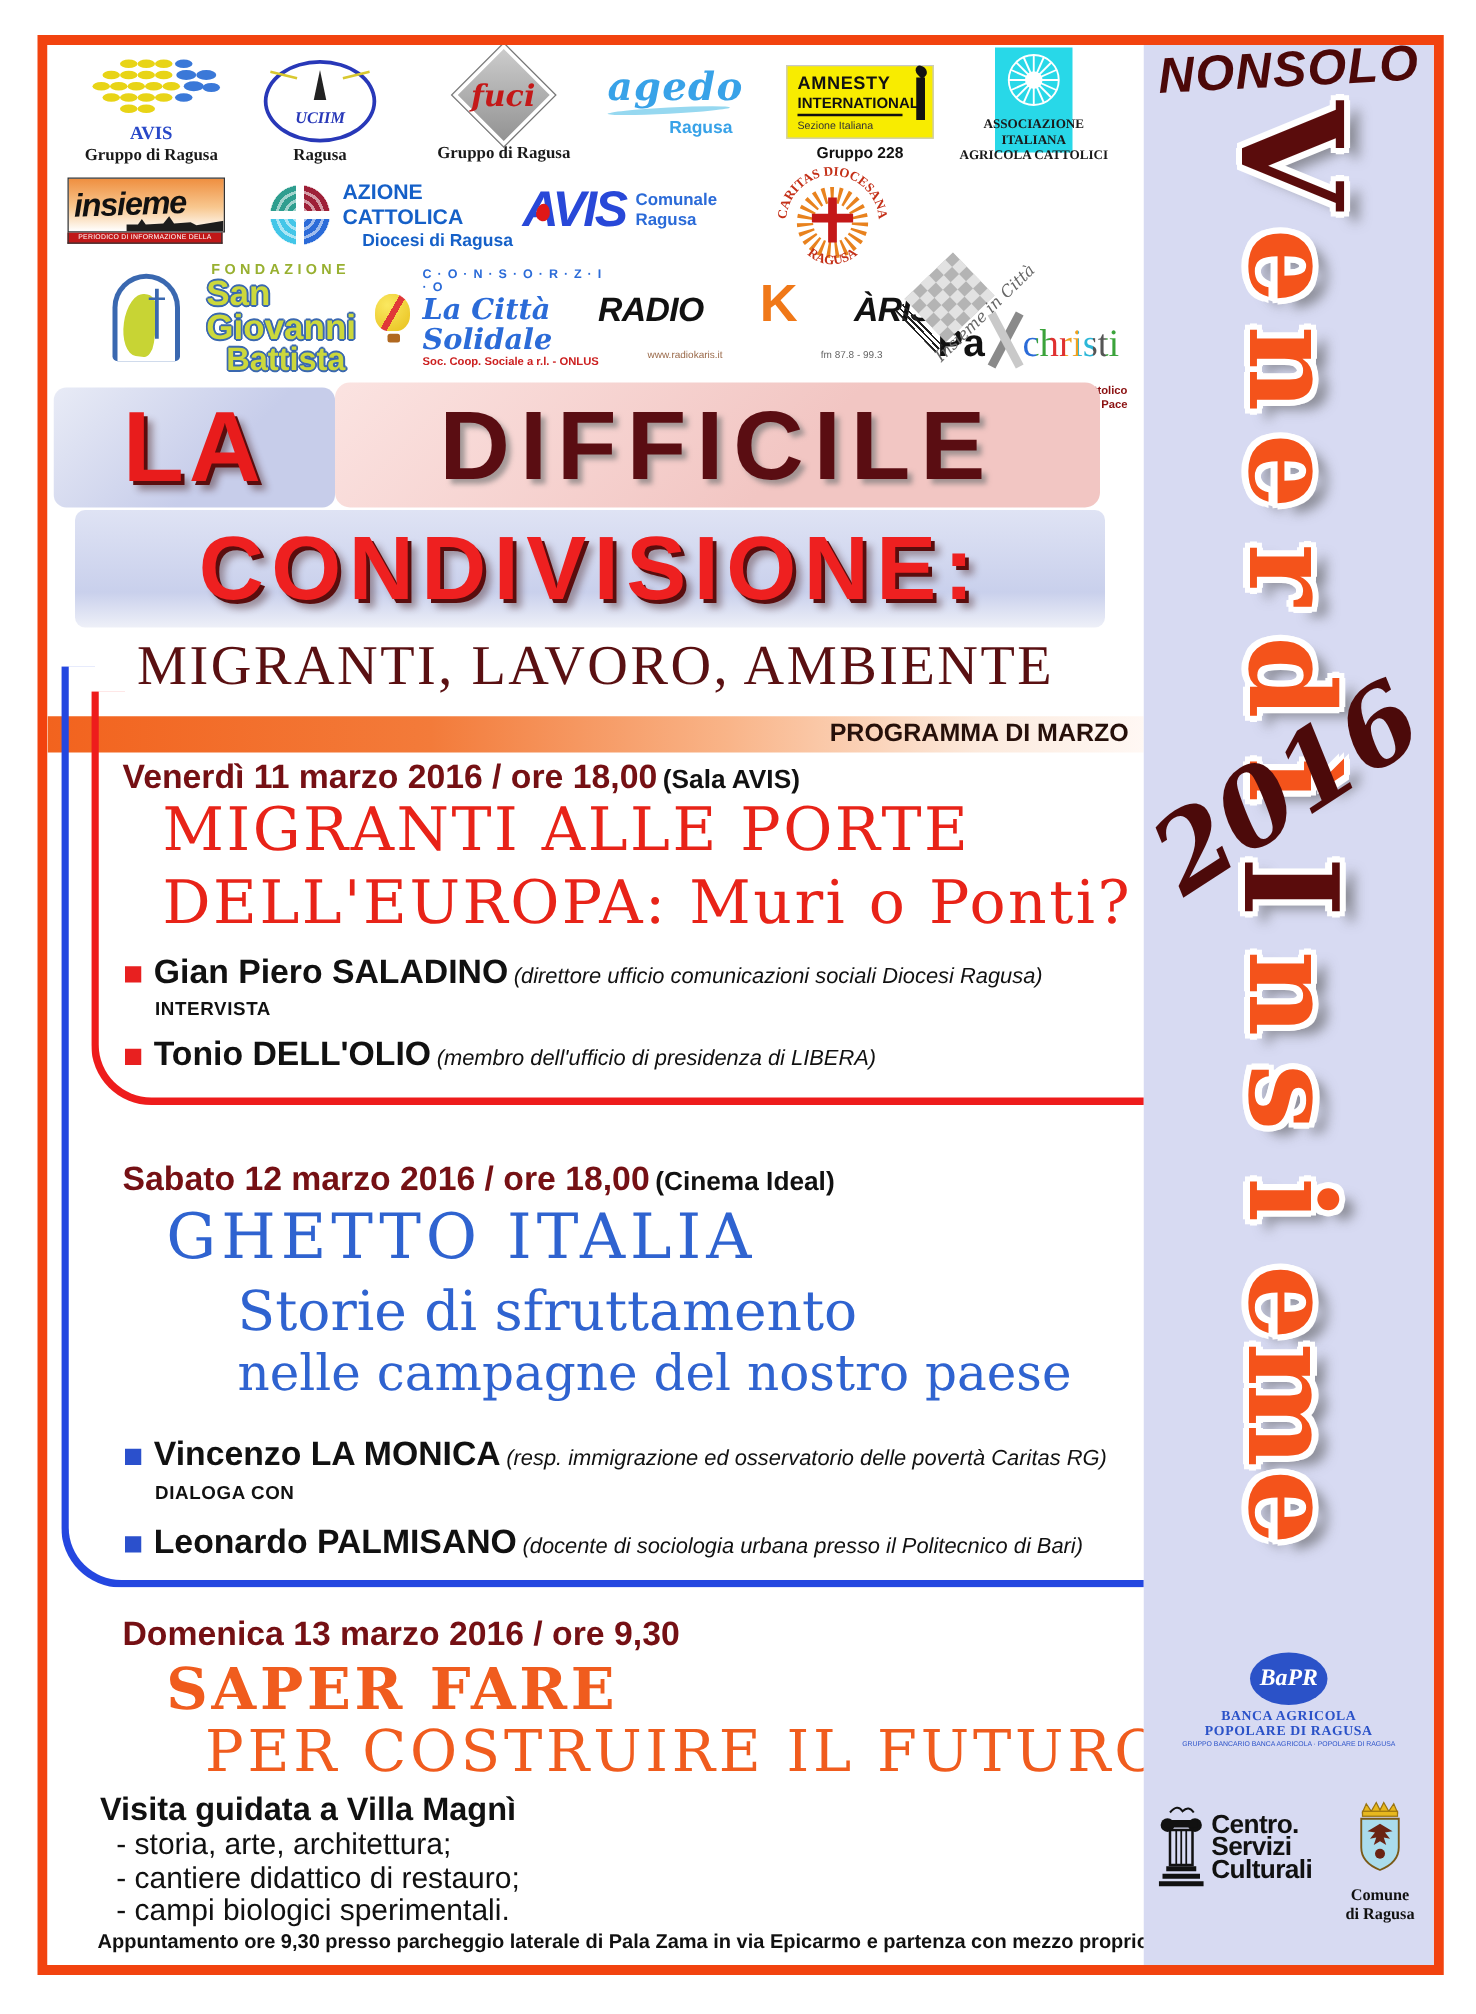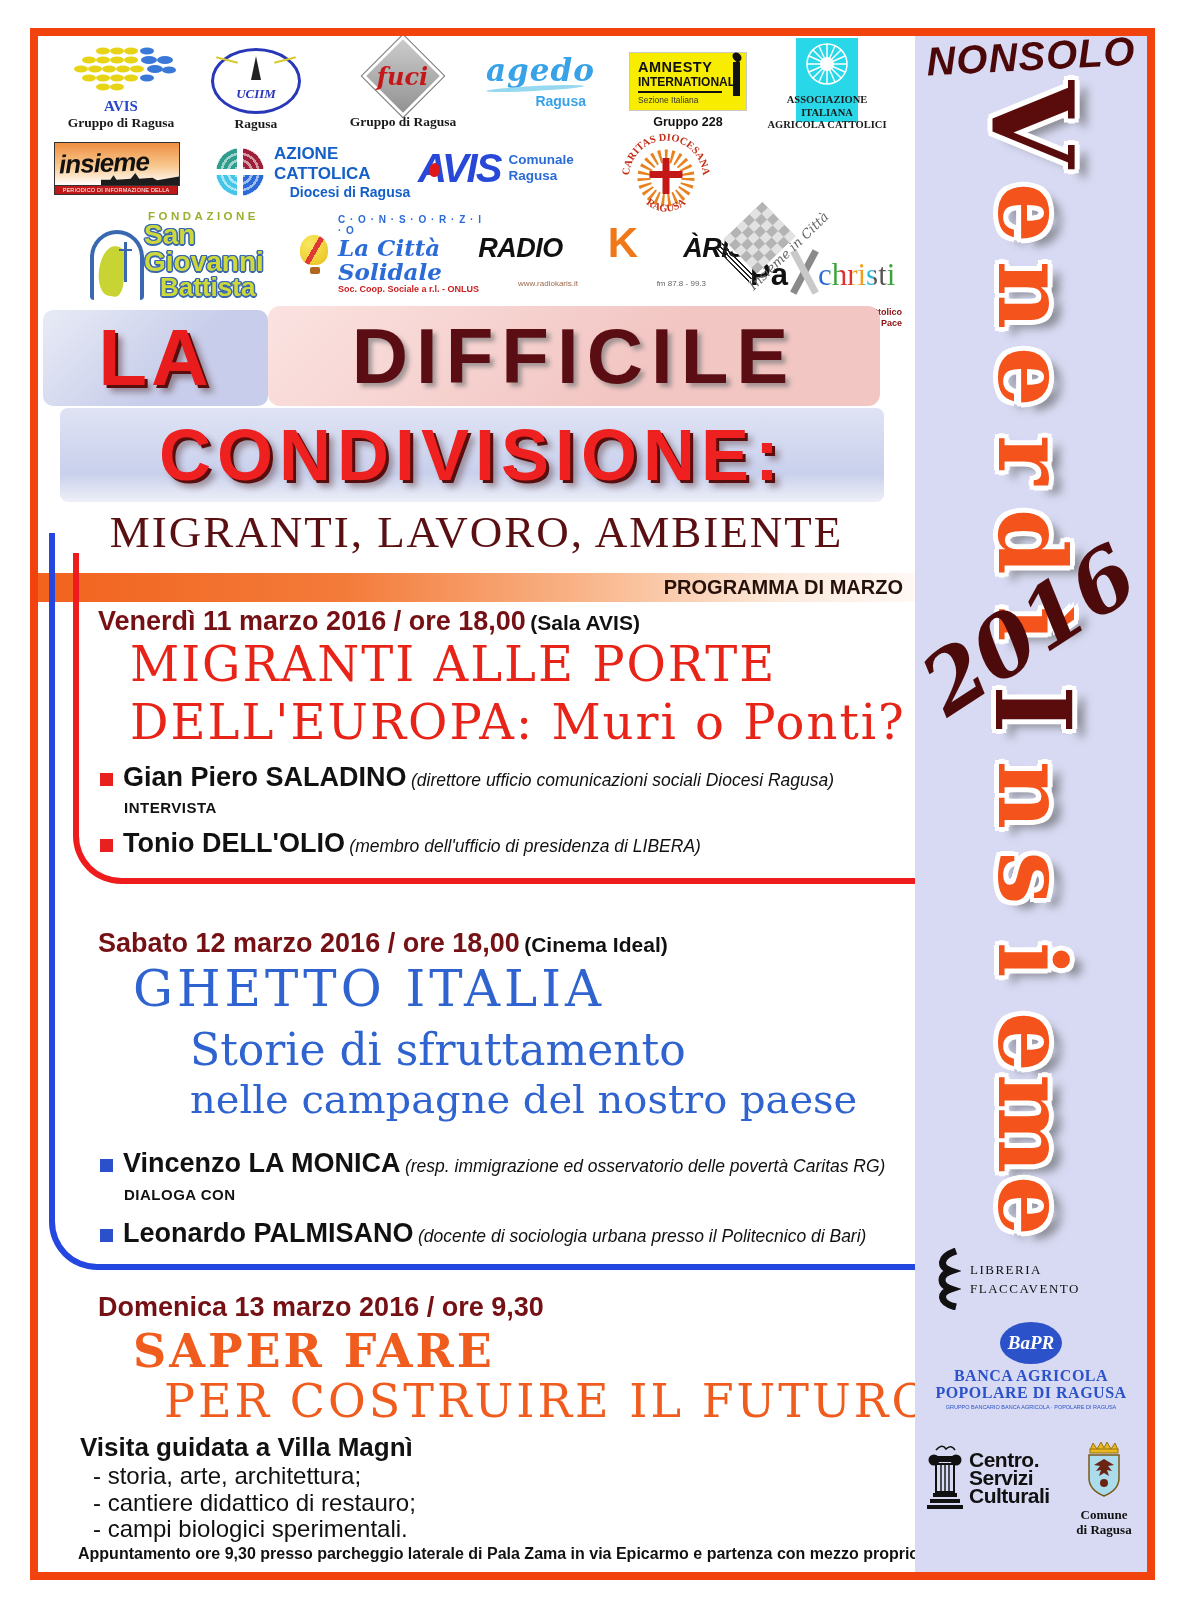--- a/index.html
+++ b/index.html
@@ -52,21 +52,21 @@
   .avis-sub{font-size:13.5px;font-weight:bold;color:#2b6bd8;line-height:1.15;}
   .pax{text-align:left;position:relative;}
   .pax-row{display:flex;align-items:flex-end;}
   .pax-pa{font-weight:bold;font-size:31px;color:#111;line-height:1;}
   .pax-x{position:relative;width:30px;height:38px;display:inline-block;}
   .pax-x::before,.pax-x::after{content:"";position:absolute;left:13px;top:-4px;width:7px;height:48px;}
   .pax-x::before{background:#8a8a8a;transform:rotate(28deg);}
   .pax-x::after{background:#c9c9c9;transform:rotate(-28deg);}
   .pax-christi{font-family:"Liberation Serif",serif;font-size:31px;line-height:1;background:linear-gradient(90deg,#2b6bd8 0 14%,#3aa33a 14% 29%,#e03030 29% 44%,#f0a020 44% 58%,#2bb7d8 58% 73%,#555 73% 87%,#3aa33a 87% 100%);-webkit-background-clip:text;background-clip:text;color:transparent;}
   .pax-sub{font-size:9px;font-weight:bold;color:#8a1010;text-align:right;line-height:1.25;margin-top:17px;}
-  .sgb{display:flex;gap:0;text-align:left;align-items:flex-end;}
+  .sgb{display:flex;gap:21px;text-align:left;align-items:center;}
   .sgb-arch{width:54px;height:70px;background:#3a68b0;border-radius:27px 27px 4px 4px;position:relative;flex:0 0 auto;overflow:hidden;}
   .sgb-arch::before{content:"";position:absolute;left:4px;top:4px;right:4px;bottom:0;background:#fff;border-radius:23px 23px 0 0;}
   .sgb-fig{position:absolute;left:9px;top:16px;width:26px;height:50px;background:#c8d434;border-radius:50% 40% 25% 50%;transform:rotate(8deg);}
   .sgb-cross{position:absolute;left:34px;top:12px;width:2.5px;height:40px;background:#3a68b0;}
   .sgb-cross::before{content:"";position:absolute;left:-5px;top:7px;width:13px;height:2.5px;background:#3a68b0;}
   .sgb1{color:#98b030;font-weight:bold;font-size:11.5px;letter-spacing:3.5px;margin:2px 0 0 4px;}
   .sgb2{font-weight:900;font-size:28px;line-height:.95;color:#ccd83c;text-shadow:-1.5px 0 #3a68b0,1.5px 0 #3a68b0,0 -1.5px #3a68b0,0 1.5px #3a68b0,-1px -1px #3a68b0,1px 1px #3a68b0,-1px 1px #3a68b0,1px -1px #3a68b0;}
   .sgb3{margin-left:16px;font-size:26px;}
   .cs{display:flex;gap:8px;align-items:center;text-align:left;}
   .balloon{width:30px;flex:0 0 auto;}
@@ -120,21 +120,21 @@
   .vl{display:block;font-family:"DejaVu Serif",serif;font-weight:bold;line-height:.72;transform:rotate(90deg);
       text-shadow:-5px 0 0 #fff,5px 0 0 #fff,0 -5px 0 #fff,0 5px 0 #fff,-4px -4px 0 #fff,4px -4px 0 #fff,-4px 4px 0 #fff,4px 4px 0 #fff,8px -12px 9px rgba(80,80,80,.55);}
   .vl.low{font-size:94px;color:#f4531b;}
   .vl.cap{font-size:112px;color:#5a0c0c;}
   .vl.cap2{font-size:104px;color:#5a0c0c;}
   .sb-year{position:absolute;top:544px;left:-16px;width:260px;text-align:center;font-family:"DejaVu Serif",serif;font-weight:bold;font-style:italic;font-size:84px;color:#4c0a0a;transform:rotate(-33deg);z-index:6;}
   .sp-flacc{position:absolute;top:1212px;left:20px;width:196px;display:flex;align-items:center;gap:9px;}
   .flacc-text{font-family:"Liberation Serif",serif;font-size:13px;letter-spacing:1.5px;color:#111;line-height:1.5;}
   .sp-bapr{position:absolute;top:1286px;left:0;width:232px;text-align:center;}
   .bapr-badge{width:62px;height:42px;background:#2b52c8;border-radius:50%;margin:0 auto 4px;color:#fff;font-family:"Liberation Serif",serif;font-style:italic;font-weight:bold;font-size:19px;line-height:42px;}
-  .bapr-l{font-family:"Liberation Serif",serif;font-weight:bold;font-size:16px;color:#2b52c8;line-height:1.05;letter-spacing:.5px;}
+  .bapr-l{font-family:"Liberation Serif",serif;font-weight:bold;font-size:11px;color:#2b52c8;line-height:1.05;letter-spacing:.5px;}
   .bapr-s{font-size:5.5px;color:#2b52c8;margin-top:2px;}
   .sp-csc{position:absolute;top:1408px;left:12px;width:136px;display:flex;gap:6px;align-items:center;text-align:left;}
   .csc-text{font-weight:bold;font-size:21px;line-height:.85;letter-spacing:-.5px;color:#111;}
   .sp-comune{position:absolute;top:1404px;left:152px;width:74px;text-align:center;}
   .comune-text{font-family:"Liberation Serif",serif;font-weight:bold;font-size:13px;color:#111;line-height:1.15;margin-top:2px;}
 </style>
 </head>
 <body>
 
 <div class="frame"></div>
@@ -414,29 +414,20 @@
     <span class="vl low">n</span>
     <span class="vl low">s</span>
     <span class="vl low">i</span>
     <span class="vl low">e</span>
     <span class="vl low">m</span>
     <span class="vl low">e</span>
   </div>
 
   <div class="sb-year">2016</div>
 
-  <div class="sp-flacc">
-    <svg width="26" height="62" viewBox="0 0 26 62">
-      <path d="M21 3 C4 9 4 19 16 23 C4 27 4 37 16 41 C4 45 4 55 21 59" stroke="#111" stroke-width="7" fill="none"></path>
-    </svg>
-    <div class="flacc-text">
-      <div>LIBRERIA</div>
-      <div>FLACCAVENTO</div>
-    </div>
-  </div>
 
   <div class="sp-bapr">
     <div class="bapr-badge">BaPR</div>
     <div class="bapr-l">BANCA AGRICOLA</div>
     <div class="bapr-l">POPOLARE DI RAGUSA</div>
     <div class="bapr-s">GRUPPO BANCARIO BANCA AGRICOLA · POPOLARE DI RAGUSA</div>
   </div>
 
   <div class="sp-csc">
     <svg width="36" height="68" viewBox="0 0 36 68">

